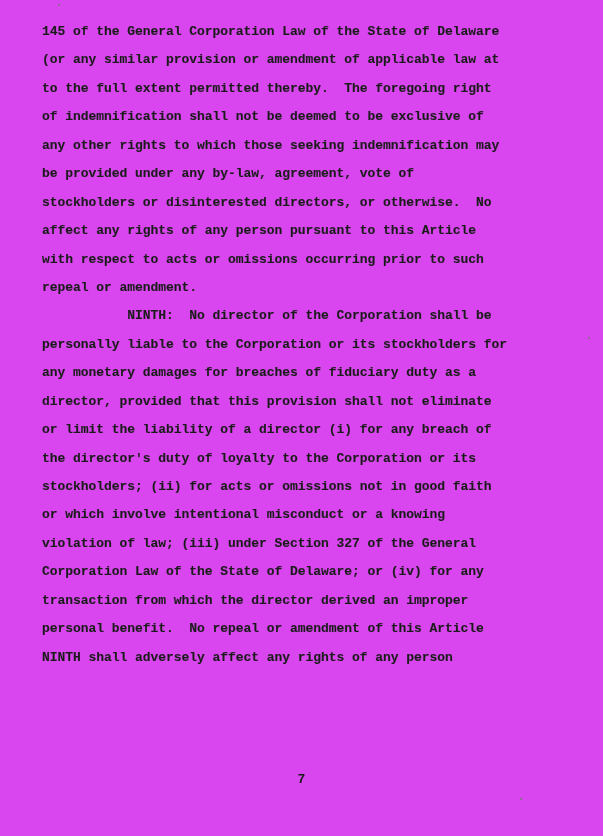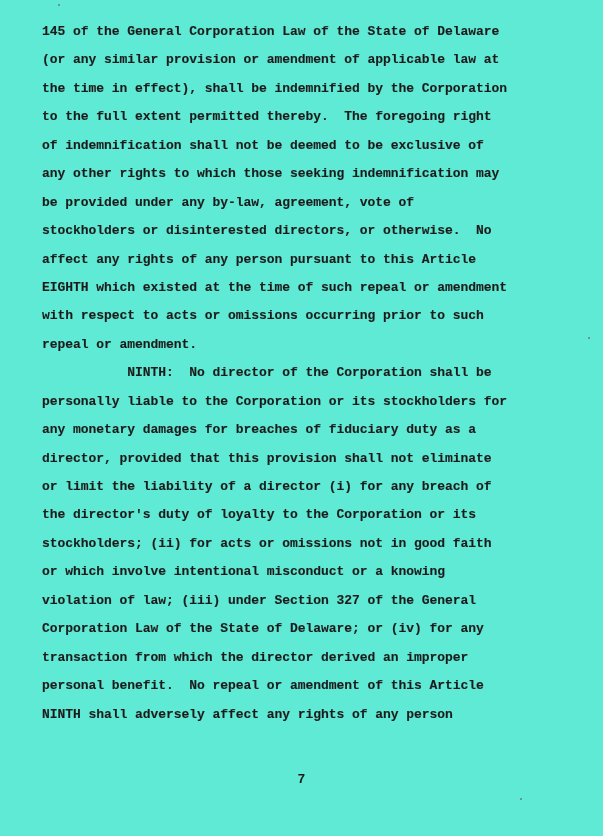--- a/index.html
+++ b/index.html
@@ -11,21 +11,21 @@
     width: 603px;
     height: 836px;
     position: relative;
     overflow: hidden;
   }
   .page {
     position: absolute;
     left: 0; top: 0;
     width: 603px;
     height: 836px;
-    background: #5eead4;
+    background: #d946ef;
   }
   .body-text {
     position: absolute;
     left: 42px;
     top: 18px;
     width: 540px;
     font-family: "Liberation Mono", "DejaVu Sans Mono", monospace;
     font-size: 13px;
     line-height: 28.45px;
     color: #1a1a1a;
@@ -57,28 +57,26 @@
     border-radius: 1px;
   }
 </style>
 </head>
 <body>
 
 <div class="page">
   <div class="body-text">
     <span class="line">145 of the General Corporation Law of the State of Delaware</span>
     <span class="line">(or any similar provision or amendment of applicable law at</span>
-    <span class="line">the time in effect), shall be indemnified by the Corporation</span>
     <span class="line">to the full extent permitted thereby.  The foregoing right</span>
     <span class="line">of indemnification shall not be deemed to be exclusive of</span>
     <span class="line">any other rights to which those seeking indemnification may</span>
     <span class="line">be provided under any by-law, agreement, vote of</span>
     <span class="line">stockholders or disinterested directors, or otherwise.  No</span>
     <span class="line">affect any rights of any person pursuant to this Article</span>
-    <span class="line">EIGHTH which existed at the time of such repeal or amendment</span>
     <span class="line">with respect to acts or omissions occurring prior to such</span>
     <span class="line">repeal or amendment.</span>
     <span class="line">           NINTH:  No director of the Corporation shall be</span>
     <span class="line">personally liable to the Corporation or its stockholders for</span>
     <span class="line">any monetary damages for breaches of fiduciary duty as a</span>
     <span class="line">director, provided that this provision shall not eliminate</span>
     <span class="line">or limit the liability of a director (i) for any breach of</span>
     <span class="line">the director's duty of loyalty to the Corporation or its</span>
     <span class="line">stockholders; (ii) for acts or omissions not in good faith</span>
     <span class="line">or which involve intentional misconduct or a knowing</span>

